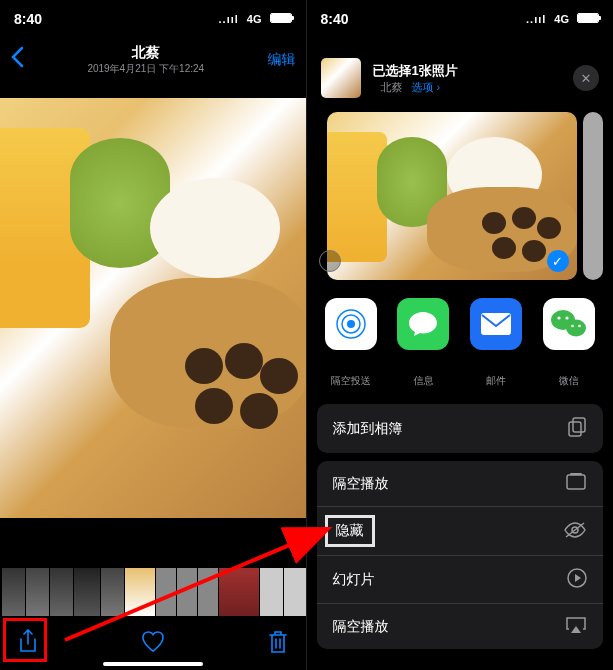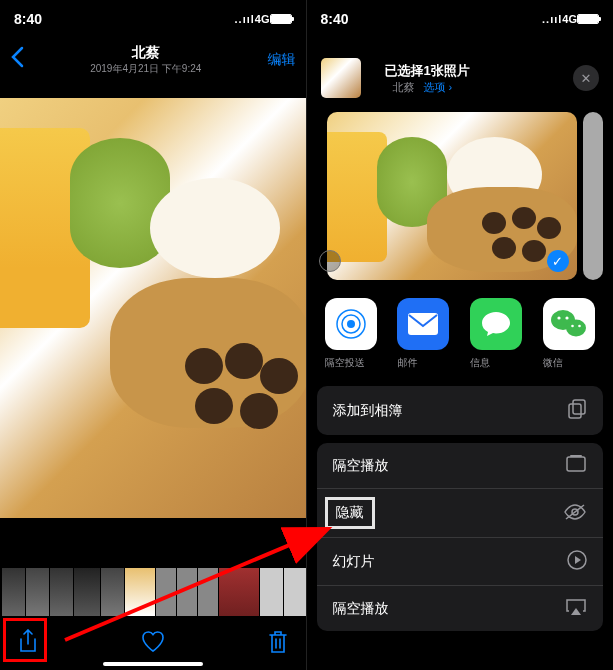--- a/index.html
+++ b/index.html
@@ -18,21 +18,21 @@
     .status-bar {
       height: 38px;
       display: flex;
       justify-content: space-between;
       align-items: center;
       padding: 4px 14px;
       color: #fff;
       font-size: 14px;
       font-weight: 600;
     }
-    .status-right { display: flex; align-items: center; gap: 0; font-size: 11px; }
+    .status-right { display: flex; gap: 8px; font-size: 11px; }
     .signal-dots { letter-spacing: 1px; }
     .battery {
       width: 22px; height: 10px;
       border: 1px solid #fff;
       border-radius: 2px;
       position: relative;
     }
     .battery::after {
       content: ""; position: absolute; right: -3px; top: 2px;
       width: 2px; height: 4px; background: #fff; border-radius: 0 1px 1px 0;
@@ -132,21 +132,21 @@
       position: absolute; bottom: 4px; left: 50%; transform: translateX(-50%);
       width: 100px; height: 4px; background: #fff; border-radius: 2px;
     }
 
     
     .share-header {
       margin-top: 10px;
       padding: 10px 14px;
       display: flex;
       align-items: center;
-      gap: 24px;
+      gap: 12px;
       position: relative;
     }
     .share-thumb {
       width: 40px; height: 40px;
       background: linear-gradient(135deg, #f0d080, #fff 40%, #b88040);
       border-radius: 5px;
     }
     .share-title-block { flex: 1; color: #fff; }
     .share-title { font-size: 13px; font-weight: 600; }
     .share-sub { font-size: 11px; margin-left: 8px; }
@@ -197,21 +197,21 @@
     .spmb4 { left:165px; top:125px; } .spmb5 { left:195px; top:128px; }
     .sp-cup1 { position:absolute; left:0; top:20px; width:60px; height:130px; background:linear-gradient(#f5c94a,#f0b030); border-radius:0 8px 8px 0; }
     .sp-cup2 { position:absolute; left:50px; top:25px; width:70px; height:90px; background:radial-gradient(#9ac050,#7ba030); border-radius:35px/30px; }
 
     
     .share-apps {
       display: flex;
       justify-content: space-around;
       padding: 6px 8px 16px;
     }
-    .app-item { display: flex; flex-direction: column; align-items: flex-start; gap: 6px; cursor: pointer; }
+    .app-item { display: flex; flex-direction: column; align-items: center; gap: 24px; cursor: pointer; }
     .app-icon {
       width: 52px; height: 52px;
       border-radius: 12px;
       display: flex; align-items: center; justify-content: center;
     }
     .app-airdrop { background: #fff; }
     .app-airdrop svg circle.outer { stroke: #0a84ff; stroke-width: 1.5; fill: none; }
     .app-messages { background: #30d158; }
     .app-mail { background: #1f6ff5; }
     .app-wechat { background: #fff; }
@@ -268,21 +268,21 @@
   </div>
 
   <div class="photo-header">
     <span class="back-chev">
       <svg width="14" height="22" viewBox="0 0 14 22">
           <path d="M12 2 L3 11 L12 20" stroke="#0a84ff" stroke-width="2.5" fill="none" stroke-linecap="round"></path>
         </svg>
     </span>
     <div class="photo-title-block">
       <div class="photo-title">北蔡</div>
-      <div class="photo-subtitle">2019年4月21日 下午9:24</div>
+      <div class="photo-subtitle">2019年4月21日 下午12:24</div>
     </div>
     <span class="edit-link">编辑</span>
   </div>
 
   <div class="main-photo">
     <div class="cup1"></div>
       <div class="cup2"></div>
       <div class="rice"></div>
       <div class="curry"></div>
     <div class="meatball mb1"></div>
@@ -374,35 +374,35 @@
       <div class="app-icon app-airdrop">
         <svg width="36" height="36" viewBox="0 0 36 36">
             <circle class="outer" cx="18" cy="18" r="14"></circle>
             <circle class="outer" cx="18" cy="18" r="9"></circle>
             <circle cx="18" cy="18" r="4" fill="#0a84ff"></circle>
           </svg>
       </div>
       <span class="app-label">隔空投送</span>
     </div>
     <div class="app-item">
+      <div class="app-icon app-messages">
+        <svg width="32" height="30" viewBox="0 0 32 30">
+            <path d="M16 3 C8 3 2 8 2 14 C2 18 4 21 8 23 L7 27 L13 24 C14 24.3 15 24.5 16 24.5 C24 24.5 30 19.5 30 14 C30 8 24 3 16 3 Z" fill="#fff"></path>
+          </svg>
+      </div>
+      <span class="app-label">信息</span>
+    </div>
+    <div class="app-item">
       <div class="app-icon app-mail">
         <svg width="34" height="26" viewBox="0 0 34 26">
             <rect x="2" y="2" width="30" height="22" rx="3" fill="#fff"></rect>
             <path d="M3 4 L17 15 L31 4" stroke="#1f6ff5" stroke-width="2" fill="none"></path>
           </svg>
       </div>
       <span class="app-label">邮件</span>
-    </div>
-    <div class="app-item">
-      <div class="app-icon app-messages">
-        <svg width="32" height="30" viewBox="0 0 32 30">
-            <path d="M16 3 C8 3 2 8 2 14 C2 18 4 21 8 23 L7 27 L13 24 C14 24.3 15 24.5 16 24.5 C24 24.5 30 19.5 30 14 C30 8 24 3 16 3 Z" fill="#fff"></path>
-          </svg>
-      </div>
-      <span class="app-label">信息</span>
     </div>
     <div class="app-item">
       <div class="app-icon app-wechat">
         <svg width="40" height="34" viewBox="0 0 40 34">
             <ellipse cx="14" cy="13" rx="12" ry="10" fill="#3eb94e"></ellipse>
             <ellipse cx="27" cy="21" rx="10" ry="8.5" fill="#3eb94e"></ellipse>
             <circle cx="10" cy="11" r="1.6" fill="#fff"></circle>
             <circle cx="18" cy="11" r="1.6" fill="#fff"></circle>
             <circle cx="23.5" cy="19" r="1.3" fill="#fff"></circle>
             <circle cx="30.5" cy="19" r="1.3" fill="#fff"></circle>

